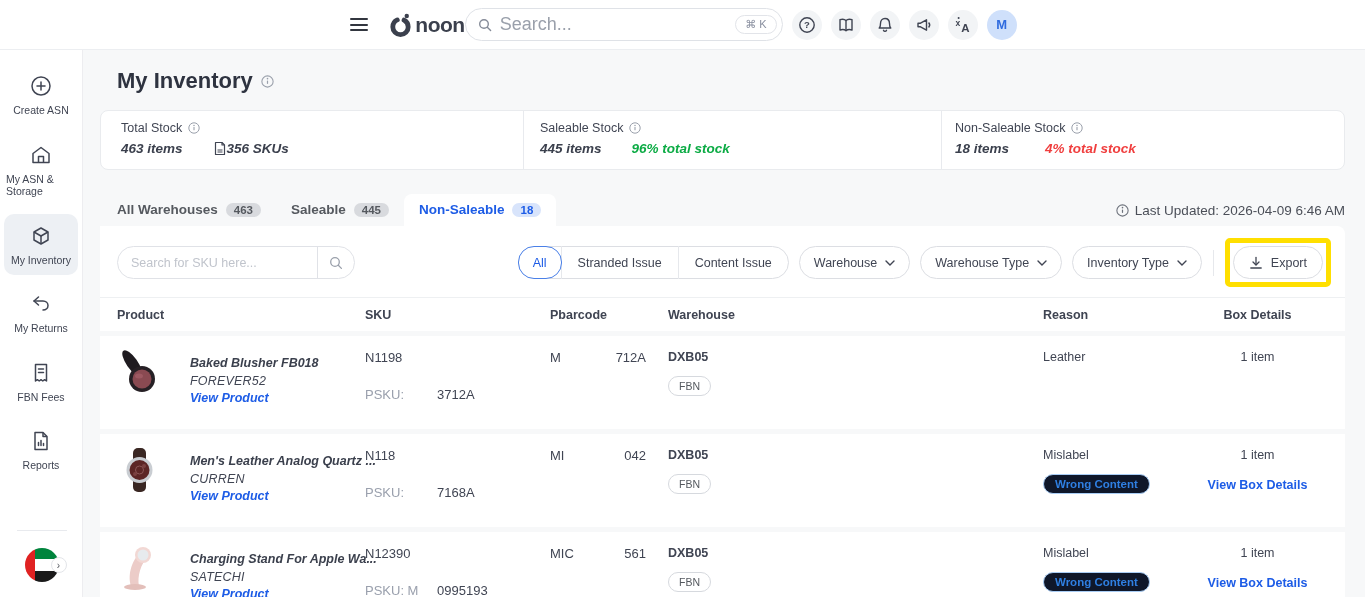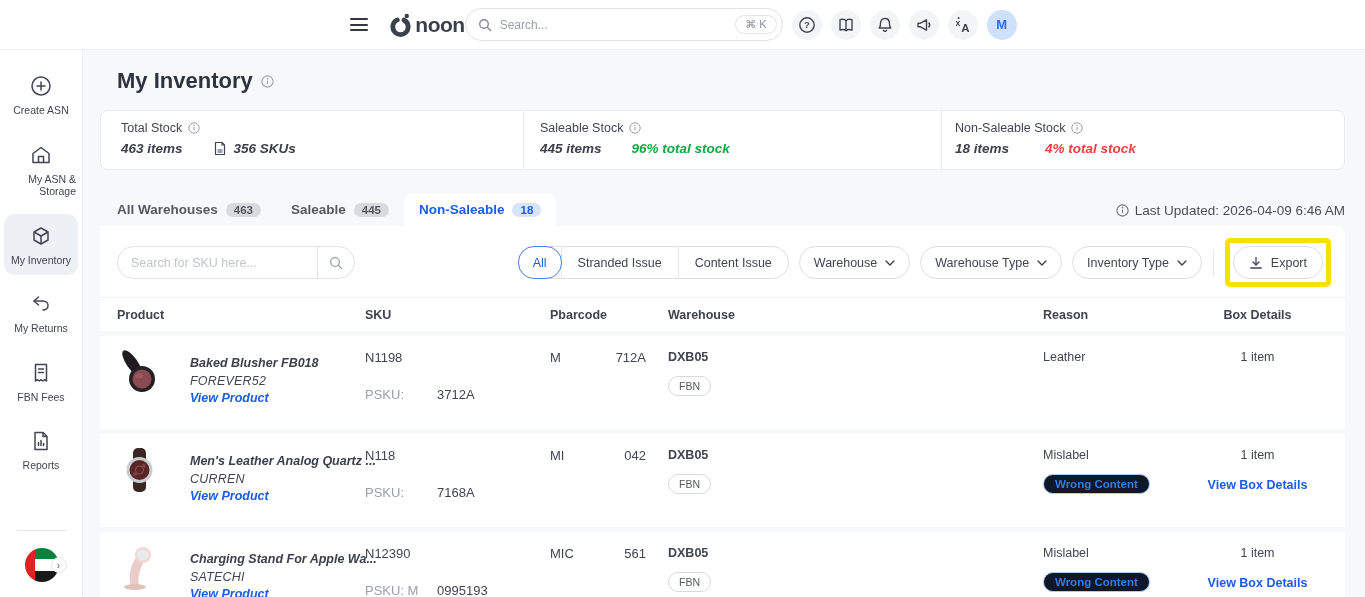--- a/index.html
+++ b/index.html
@@ -11,38 +11,38 @@
     border-bottom:1px solid #eceef1; display:flex; align-items:center; justify-content:center;
     padding:0 16px 0 18px; z-index:5; }
   .tb-left { display:flex; align-items:center; gap:20px; }
   .burger { width:18px; display:flex; flex-direction:column; gap:3.5px; cursor:pointer; }
   .burger span { display:block; height:2px; background:#32363f; border-radius:1px; }
   .logo { display:flex; align-items:flex-start; gap:2px; }
   .logo-text { font-size:21px; font-weight:700; color:#3b404d; letter-spacing:-0.5px; line-height:26px; }
   .tb-right { display:flex; align-items:center; gap:9px; }
   .search-pill { width:318px; height:33px; border:1px solid #dfe2e7; border-radius:17px;
     display:flex; align-items:center; padding:0 5px 0 12px; background:#fff; }
-  .search-pill input { flex:1; border:none; outline:none; font-size:12px; color:#1d4ed8;
+  .search-pill input { flex:1; border:none; outline:none; font-size:18px; color:#1d4ed8;
     font-family:"Liberation Sans", sans-serif; background:transparent; }
   .search-pill input::placeholder { color:#9aa0ab; }
   .kbd-badge { border:1px solid #e2e4e9; border-radius:12px; padding:2px 9px; font-size:11px;
     color:#8a90a0; white-space:nowrap; }
   .icon-btn { width:30px; height:30px; border-radius:50%; background:#f2f4f6; display:flex;
     align-items:center; justify-content:center; cursor:pointer; }
   .avatar { width:30px; height:30px; border-radius:50%; background:#cfe0fb; color:#2f6bdf;
     font-size:13px; font-weight:700; display:flex; align-items:center; justify-content:center; cursor:pointer; }
 
   
   .sidebar { position:absolute; left:0; top:50px; width:83px; height:547px; background:#fff;
     border-right:1px solid #ededf0; display:flex; flex-direction:column; align-items:center;
     padding-top:14px; }
   .side-item { width:74px; border-radius:10px; padding:10px 2px 9px; margin-bottom:7px;
     display:flex; flex-direction:column; align-items:center; cursor:pointer; }
   .side-item.active { background:#edf0f4; }
-  .side-item .lbl { font-size:10.5px; color:#404553; text-align:right; line-height:12.5px; margin-top:6px; }
+  .side-item .lbl { font-size:10.5px; color:#404553; text-align:left; line-height:12.5px; margin-top:6px; }
   .side-flag { position:absolute; bottom:14px; left:0; width:83px; display:flex; flex-direction:column; align-items:center; }
   .side-flag .divider { width:50px; border-top:1px solid #e8eaee; margin-bottom:16px; }
   .flag-wrap { position:relative; width:36px; height:36px; cursor:pointer; }
   .flag-chev { position:absolute; right:-7px; top:10px; width:16px; height:16px; background:#fff;
     border:1px solid #e3e5e9; border-radius:50%; font-size:10px; color:#55595f;
     display:flex; align-items:center; justify-content:center; }
 
   
   .main { position:absolute; left:83px; top:50px; width:1282px; height:547px; background:#f7f8f9;
     padding:16px 20px 0 17px; overflow:hidden; }
@@ -53,21 +53,21 @@
   .stats-card { background:#fff; border:1px solid #e9ebee; border-radius:8px; height:60px;
     display:flex; margin-bottom:24px; }
   .stat { padding:10px 0 0 20px; }
   .stat + .stat { border-left:1px solid #e8eaee; }
   .stat-1 { width:422px; }
   .stat-2 { width:418px; padding-left:16px; }
   .stat-3 { flex:1; padding-left:13px; }
   .stat-label-row { display:flex; align-items:center; gap:6px; font-size:12.5px; color:#404553; }
   .stat-value-row { display:flex; align-items:center; margin-top:6px; font-size:13.5px;font-style:italic; }
   .stat-value { font-weight:700; color:#3b404d; }
-  .stat-extra { display:flex; align-items:center; gap:7px; margin-left:30px; font-weight:700; color:#3b404d; }
+  .stat-extra { display:flex; align-items:center; margin-left:30px; font-weight:700; color:#3b404d; }
   .pct-green { margin-left:30px; font-weight:700; color:#0bab44; }
   .pct-red { margin-left:36px; font-weight:700; color:#f03e3e; }
 
   
   .tabs-row { display:flex; align-items:flex-end; justify-content:space-between; }
   .tabs { display:flex; align-items:flex-end; padding-left:2px; }
   .tab { display:flex; align-items:center; gap:8px; padding:8px 15px 9px; font-size:13.5px;
     font-weight:600; color:#55595f; cursor:pointer; border-radius:8px 8px 0 0; }
   .tab .cnt { background:#d8dade; color:#55595f; border-radius:10px; padding:1px 8px;
     font-size:11.5px; font-weight:600; }

